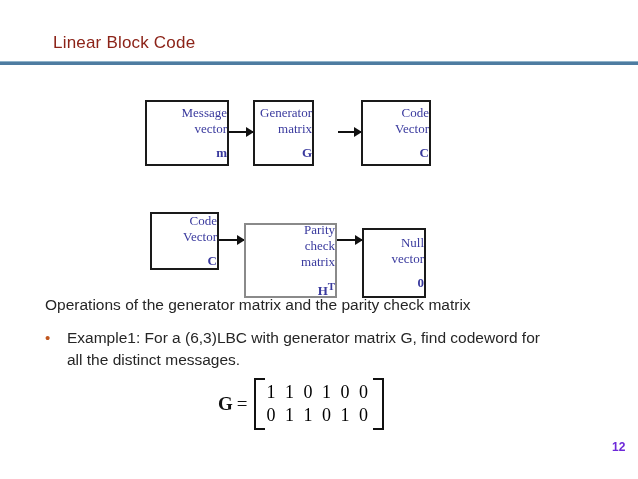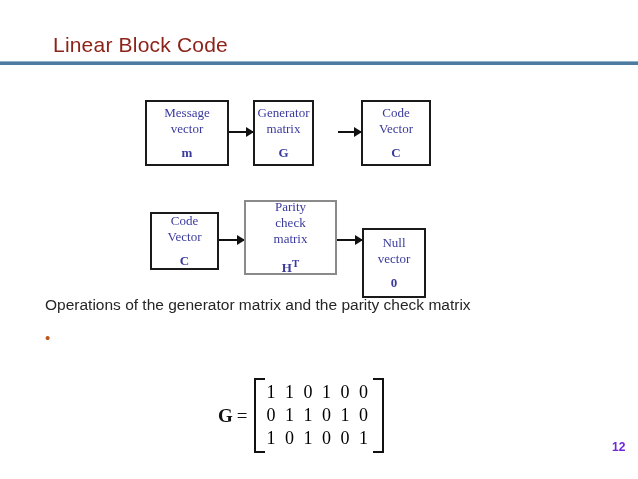--- a/index.html
+++ b/index.html
@@ -13,21 +13,21 @@
     font-family: "Liberation Sans", sans-serif;
     overflow: hidden;
     position: relative;
   }
 
   
   #slide-title {
     position: absolute;
     left: 53px;
     top: 33px;
-    font-size: 21px;
+    font-size: 17px;
     color: #8c2318;
     letter-spacing: 0.2px;
     white-space: nowrap;
   }
   #title-rule {
     position: absolute;
     left: 0;
     top: 61px;
     width: 638px;
     height: 3px;
@@ -49,29 +49,29 @@
     box-sizing: border-box;
     border: 2px solid #1a1a1a;
     background: #ffffff;
     color: #3a3a9e;
     font-family: "Liberation Serif", serif;
     font-size: 13px;
     line-height: 16px;
     text-align: center;
     display: flex;
     flex-direction: column;
-    align-items: center;
+    align-items: flex-end;
     justify-content: center;
     pointer-events: auto;
   }
   .flow-box .box-sym {
     font-weight: bold;
     margin-top: 8px;
   }
-  .flow-box.soft-border { border: 2px solid #8a8a8a; }
+  .flow-box.soft-border { border: 2px solid #8a8a8a; margin-top: 23px; }
 
   
   #box-message   { left: 145px; top: 100px; width: 84px;  height: 66px; }
   #box-generator { left: 253px; top: 100px; width: 61px;  height: 66px; }
   #box-codevec-1 { left: 361px; top: 100px; width: 70px;  height: 66px; }
 
   
   #box-codevec-2 { left: 150px; top: 212px; width: 69px;  height: 58px; }
   #box-parity    { left: 244px; top: 200px; width: 93px;  height: 75px; }
   #box-null      { left: 362px; top: 228px; width: 64px;  height: 70px; font-family: Liberation Serif, serif; }
@@ -245,26 +245,26 @@
     <span class="box-sym">0</span>
   </div>
 
 </div>
 
 <div id="caption-line">Operations of the generator matrix and the parity check matrix</div>
 
 <div id="bullet-block">
   <div id="bullet-row">
     <span id="bullet-dot">•</span>
+    <span id="bullet-text">Example1: For a (6,3)LBC with generator matrix G, find codeword for all the distinct messages.</span>
   </div>
 </div>
 
 <div id="matrix-equation">
   <span id="matrix-label">G</span>
   <span id="matrix-equals">=</span>
   <span id="matrix-bracketed">
     <div class="matrix-row">1 1 0 1 0 0</div>
     <div class="matrix-row">0 1 1 0 1 0</div>
-    <div class="matrix-row">1 0 1 0 0 1</div>
   </span>
 </div>
 
 <div id="page-number">12</div>
 
 </body></html>

